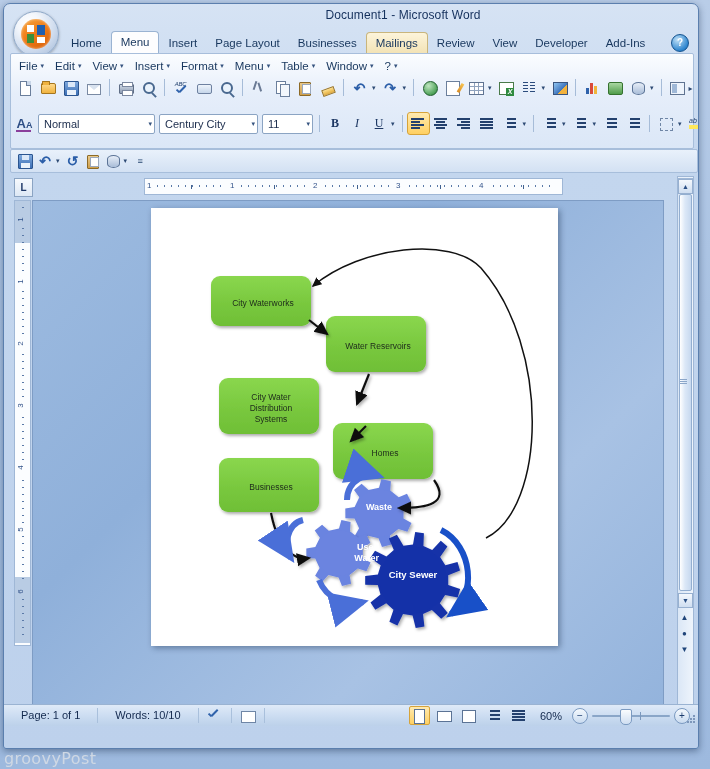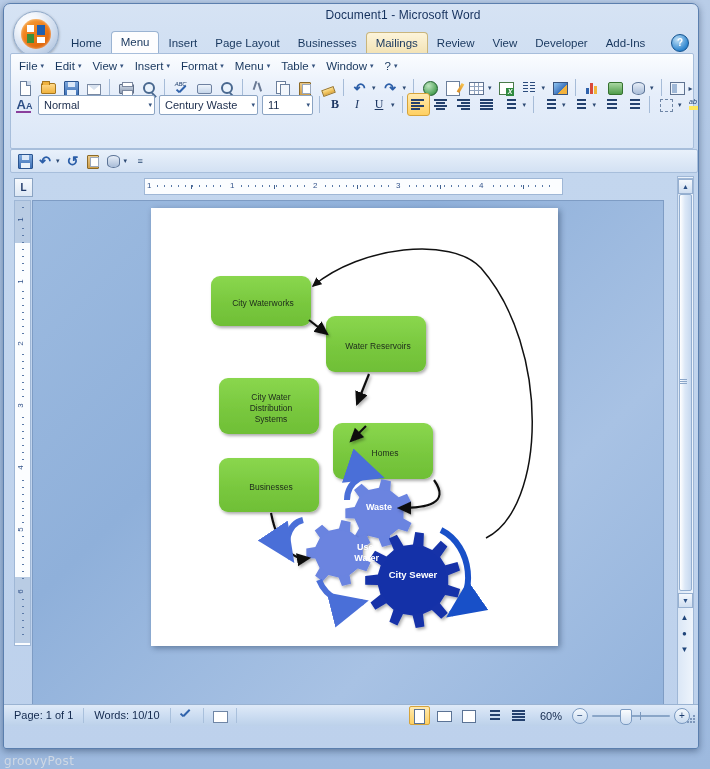--- a/index.html
+++ b/index.html
@@ -74,21 +74,21 @@
     background:linear-gradient(180deg,#fbfdff 0%,#e6eefa 42%,#dbe7f7 100%);
     border:1px solid #a7bedb;border-radius:2px;
   }
   .menubar{position:absolute;left:2px;top:2px;height:20px;display:flex;align-items:center;}
   .menu-item{
     padding:2px 5px 2px 6px;font-size:11.5px;color:#17365d;display:flex;align-items:center;gap:3px;cursor:default;
   }
   .caret{font-size:7px;color:#35537f;}
   .tbrow{position:absolute;left:2px;height:23px;display:flex;align-items:center;}
   .tbrow.r1{top:22px;}
-  .tbrow.r2{top:39px;}
+  .tbrow.r2{top:58px;}
   .sep{width:1px;height:17px;background:#a6bcd8;margin:0 4px;}
   .tbtn{
     width:21px;height:21px;display:flex;align-items:center;justify-content:center;
     border:1px solid transparent;border-radius:3px;position:relative;
   }
   .tbtn.on{background:linear-gradient(180deg,#ffeab0,#ffd062);border-color:#d6a33a;}
   .dd{font-size:7px;color:#2d4a74;padding:0 3px 0 1px;}
   
   .ic{width:16px;height:16px;position:relative;display:block;}
   .page{position:absolute;left:3px;top:1px;width:9px;height:13px;background:#fff;border:1px solid #6b7f9c;}
@@ -242,21 +242,21 @@
     background:linear-gradient(180deg,#eaf2fc,#cbdcf0);border:1px solid #9ab3d2;
     display:flex;align-items:center;justify-content:center;
   }
   
   .statusbar{
     position:absolute;left:0;bottom:22px;width:100%;height:21px;
     background:linear-gradient(180deg,#dfeaf8 0%,#cbdcf1 55%,#bcd1ea 100%);
     border-top:1px solid #9ab3d2;
     display:flex;align-items:center;font-size:11px;color:#13294e;
   }
-  .st-item{padding:0 10px;height:15px;line-height:15px;border-right:1px solid #a9c0dc;white-space:nowrap;}
+  .st-item{padding:0 17px;height:15px;line-height:15px;border-right:1px solid #a9c0dc;white-space:nowrap;}
   .st-icon{padding:0 8px;height:15px;display:flex;align-items:center;border-right:1px solid #a9c0dc;}
   .st-right{margin-left:auto;display:flex;align-items:center;padding-right:8px;gap:4px;}
   .viewbtn{
     width:19px;height:17px;display:flex;align-items:center;justify-content:center;
     border:1px solid transparent;border-radius:2px;
   }
   .viewbtn.on{background:linear-gradient(180deg,#ffeab0,#ffd062);border-color:#d6a33a;}
   .zoomlbl{padding:0 6px;font-size:11px;}
   .zcirc{
     width:14px;height:14px;border-radius:50%;
@@ -268,21 +268,21 @@
   .ztrack .mid{position:absolute;left:48px;top:3px;width:1px;height:8px;background:#7b98bd;}
   .zhandle{
     position:absolute;left:28px;top:0;width:10px;height:14px;
     background:linear-gradient(180deg,#fafcfe,#cfdef1);border:1px solid #7b9ac1;
     border-radius:2px 2px 5px 5px;
   }
   .grip-corner{position:absolute;right:3px;bottom:3px;width:9px;height:9px;}
   .grip-corner i{position:absolute;width:2px;height:2px;background:#7d97bb;}
   
   .watermark{
-    position:absolute;left:4px;bottom:1px;font-size:12px;color:#cfd8e4;
+    position:absolute;left:4px;bottom:1px;font-size:16px;color:#cfd8e4;
     letter-spacing:.4px;font-family:"DejaVu Sans",sans-serif;
   }
 </style>
 </head>
 <body>
 
 <div id="app">
   <div class="win-outer">
 
     <div class="titlebar">
@@ -516,21 +516,21 @@
 
       <div class="tbrow r2">
         <div class="tbtn">
             <span class="styleA">A<span style="font-size:9px">A</span></span>
           </div>
         <div class="combo" style="width:108px">
           <span class="cv">Normal</span>
           <span class="caret">▾</span>
         </div>
         <div class="combo" style="width:90px">
-          <span class="cv">Century Waste</span>
+          <span class="cv">Century City</span>
           <span class="caret">▾</span>
         </div>
         <div class="combo" style="width:42px">
           <span class="cv">11</span>
           <span class="caret">▾</span>
         </div>
         <div class="sep"></div>
         <div class="fbtn bold">B</div>
         <div class="fbtn ital">I</div>
         <div class="fbtn und">U</div>

